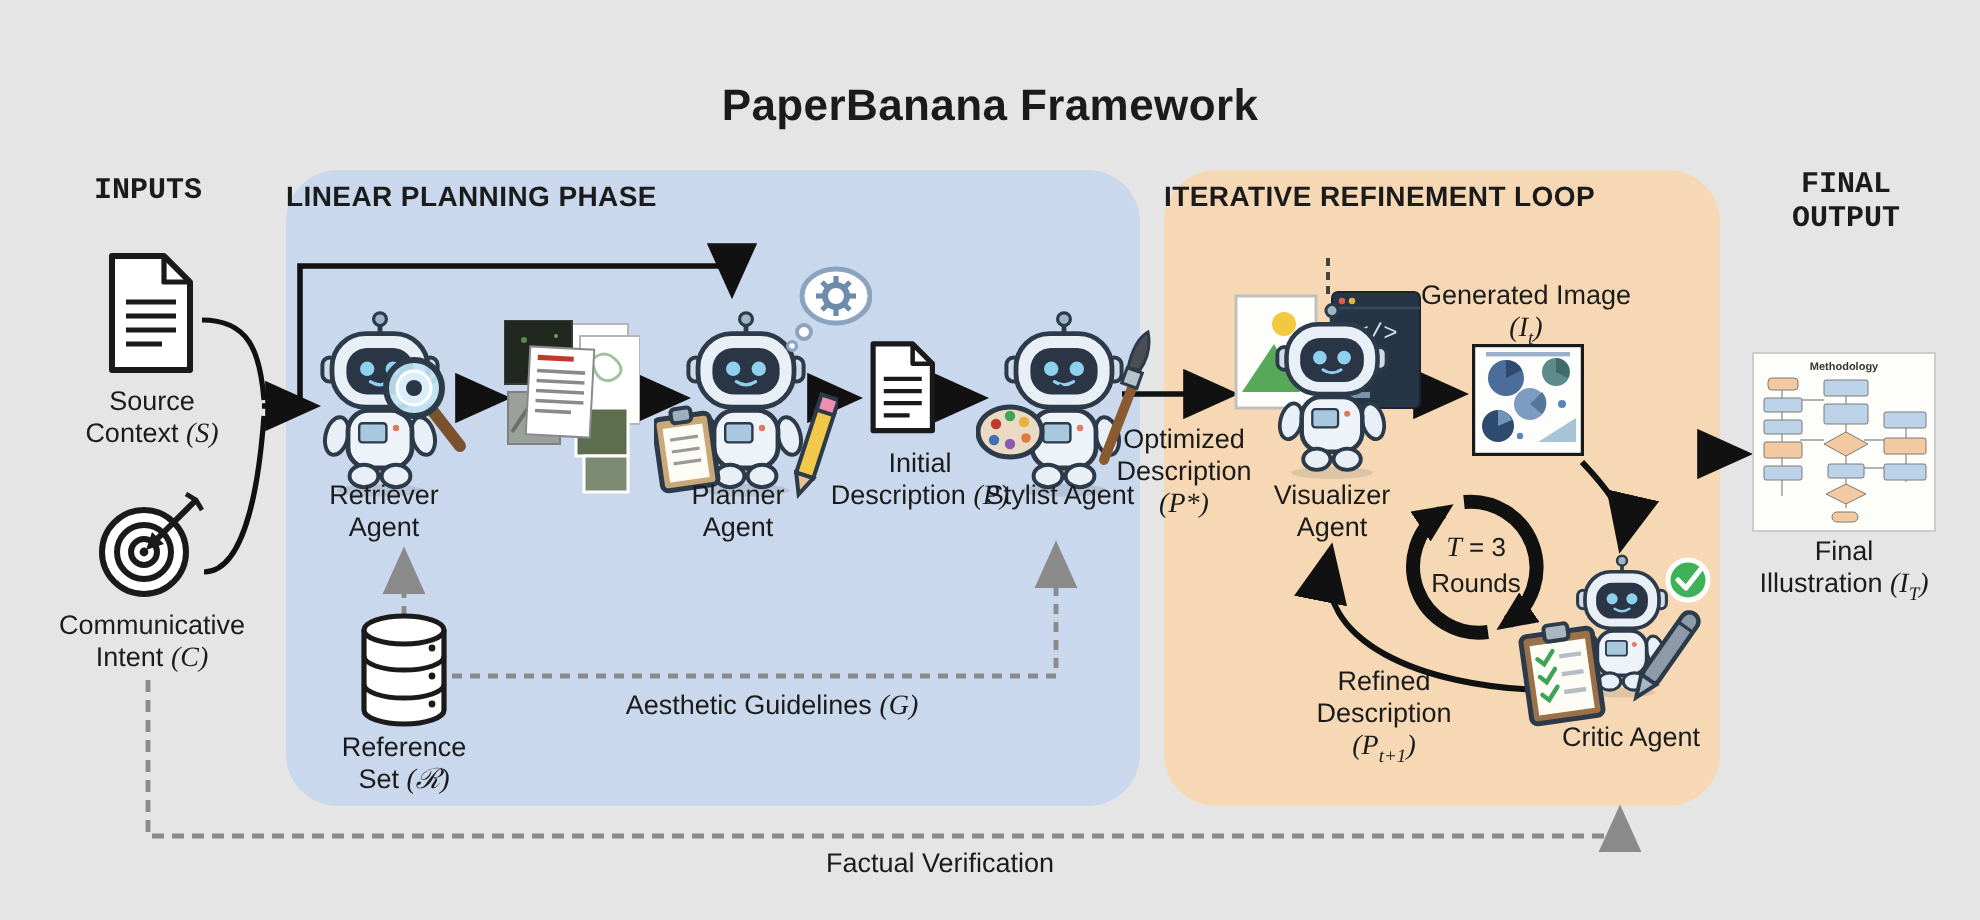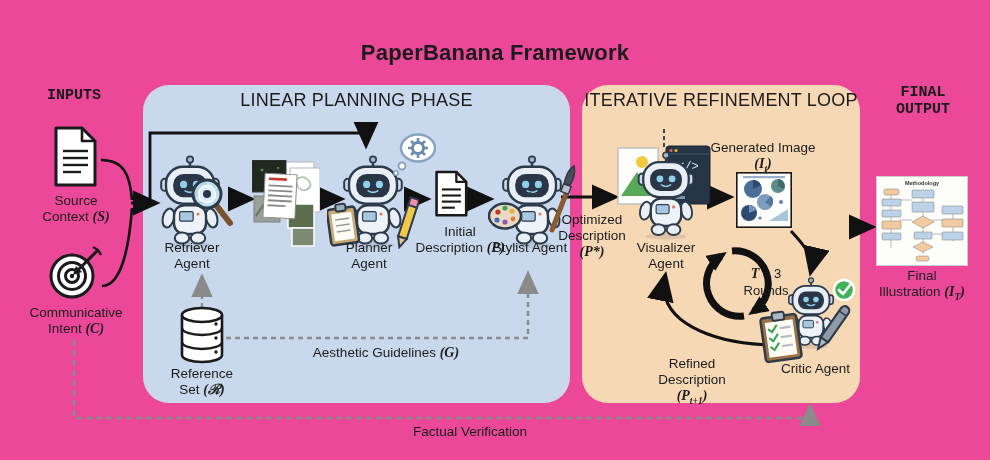--- a/index.html
+++ b/index.html
@@ -1,26 +1,26 @@
 <!DOCTYPE html>
 <html style="--planning-bg: #c9d8ec; --refinement-bg: #f6d9b4; --arrow: #111111; --dashed: #8a8a8a;"><head>
 <meta charset="utf-8">
 <style>
   html,body{margin:0;padding:0;background:#fff;}
-  #fig{position:relative;width:990px;height:460px;background:#ec4899;overflow:hidden;
+  #fig{position:relative;width:990px;height:460px;background:#e5e5e5;overflow:hidden;
        font-family:"Liberation Sans",sans-serif;color:#1b1b1b;}
   .abs{position:absolute;}
   #title{left:0;top:40px;width:990px;text-align:center;font-size:22px;font-weight:bold;letter-spacing:.2px;}
-  .zone-hdr{font-size:18px;font-weight:normal;text-align:center;letter-spacing:.2px;}
+  .zone-hdr{font-size:14px;font-weight:bold;letter-spacing:.2px;}
   .col-hdr{font-size:15px;font-weight:bold;text-align:center;line-height:1.15;font-family:Liberation Mono, monospace;}
   .box{border-radius:26px;}
   #planning-box{left:143px;top:85px;width:427px;height:318px;background:var(--planning-bg);}
   #refine-box{left:582px;top:85px;width:278px;height:318px;background:var(--refinement-bg);}
   .lbl{font-size:13.5px;line-height:1.18;text-align:center;}
-  .math{font-family:"Liberation Serif",serif;font-style:italic;font-size:14px;font-weight:bold;}
+  .math{font-family:"Liberation Serif",serif;font-style:italic;font-size:14px;}
   .math sub{font-size:0.68em;}
   svg{display:block;}
   .conn{position:absolute;left:0;top:0;}
 </style>
 </head>
 <body>
 
 <div id="fig">
 
   <div class="abs box" id="planning-box"></div>
@@ -284,21 +284,21 @@
       <path d="M42 14 L42 7 A7 7 0 0 1 48 17 Z" fill="#3f6b6b"></path>
     <circle cx="29" cy="30" r="8" fill="#7d9cc0"></circle>
       <path d="M29 30 L35 24 A8 8 0 0 1 35 35 Z" fill="#54779c"></path>
     <circle cx="13" cy="41" r="8" fill="#2e4a6e"></circle>
       <path d="M13 41 L13 33 A8 8 0 0 1 20 38 Z" fill="#6f95bd"></path>
     <polygon points="33,49 52,49 52,37" fill="#a8c4d8"></polygon>
     <circle cx="45" cy="30" r="2" fill="#5a87b8"></circle>
       <circle cx="24" cy="46" r="1.6" fill="#5a87b8"></circle>
   </svg>
 
-  <div class="abs lbl" style="left:703px;top:266px;width:70px;font-size:13px;line-height:1.2;padding-left:28px;">
+  <div class="abs lbl" style="left:703px;top:266px;width:70px;font-size:13px;line-height:1.2;">
     <span class="math">T</span><span> = 3</span><br>
     <span>Rounds</span>
   </div>
 
   <svg class="abs" style="left:758px;top:276px;" width="100" height="92" viewBox="0 0 100 92">
     <use href="#robot" x="22" y="0" width="62" height="74"></use>
     <circle cx="86" cy="14" r="10" fill="#3fb258" stroke="#fff" stroke-width="2.5"></circle>
     <path d="M81 14 L85 18 L92 9" fill="none" stroke="#fff" stroke-width="2.6" stroke-linecap="round" stroke-linejoin="round"></path>
     <g transform="rotate(35 74 52)">
       <rect x="70" y="26" width="9" height="42" rx="4.5" fill="#8e9aa8" stroke="#2c3a4a" stroke-width="2.2"></rect>
@@ -316,21 +316,21 @@
       </g>
       <g fill="#b5bcc4">
         <rect x="23" y="51" width="11" height="2.2"></rect>
           <rect x="23" y="60" width="11" height="2.2"></rect>
           <rect x="23" y="69" width="11" height="2.2"></rect>
       </g>
     </g>
   </svg>
   <div class="abs lbl" style="left:770px;top:361px;width:80px;text-align:right;">Critic Agent</div>
 
-  <div class="abs lbl" style="left:642px;top:333px;width:100px;margin-top:23px;">
+  <div class="abs lbl" style="left:642px;top:333px;width:100px;">
     <span>Refined Description</span>
     <span class="math"><span>(P</span><sub>t+1</sub><span>)</span></span>
   </div>
 
   <svg class="abs" style="left:876px;top:176px;" width="92" height="90" viewBox="0 0 92 90">
     <rect x="0.5" y="0.5" width="91" height="89" fill="#fdfdfa" stroke="#cccccc"></rect>
     <text x="46" y="9" font-size="5.5" font-weight="bold" fill="#333" text-anchor="middle">Methodology</text>
     <g stroke="#9a9a9a" stroke-width="0.7" fill="none">
       <path d="M15 17 V72 M47 20 V78 M77 33 V65 M24 24 H36 M24 44 H36 M56 44 H68 M56 58 H68"></path>
     </g>

